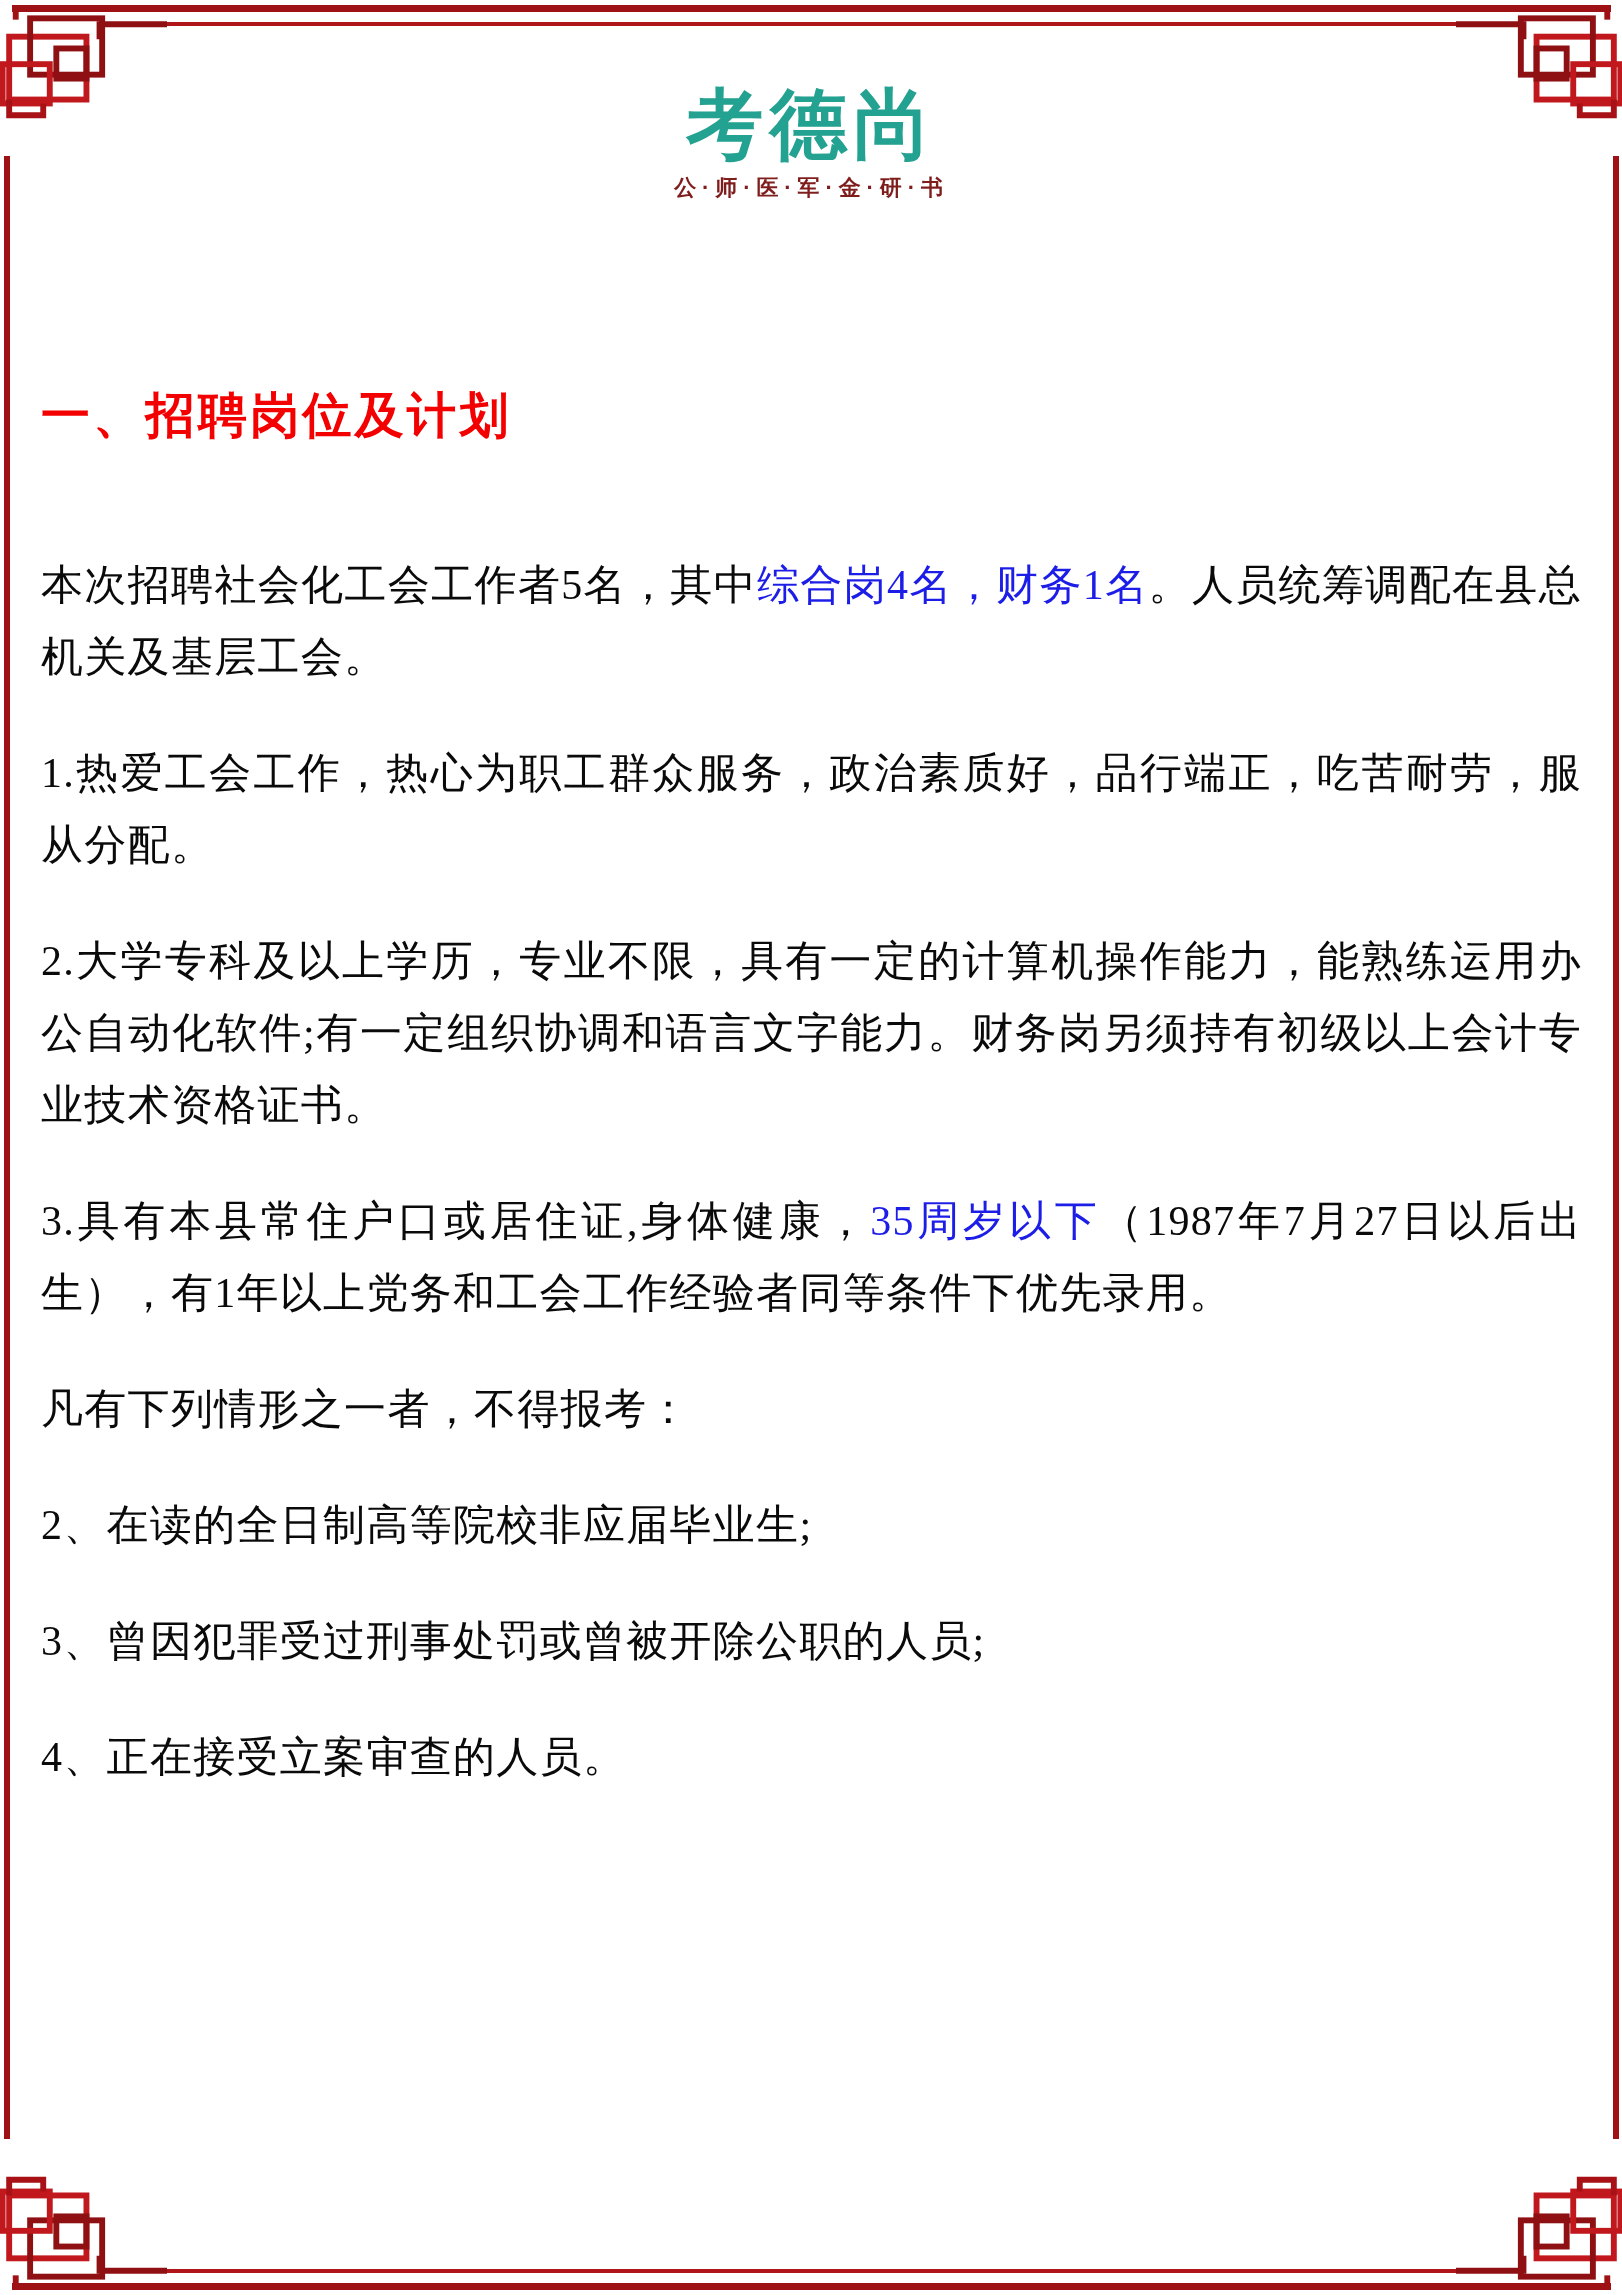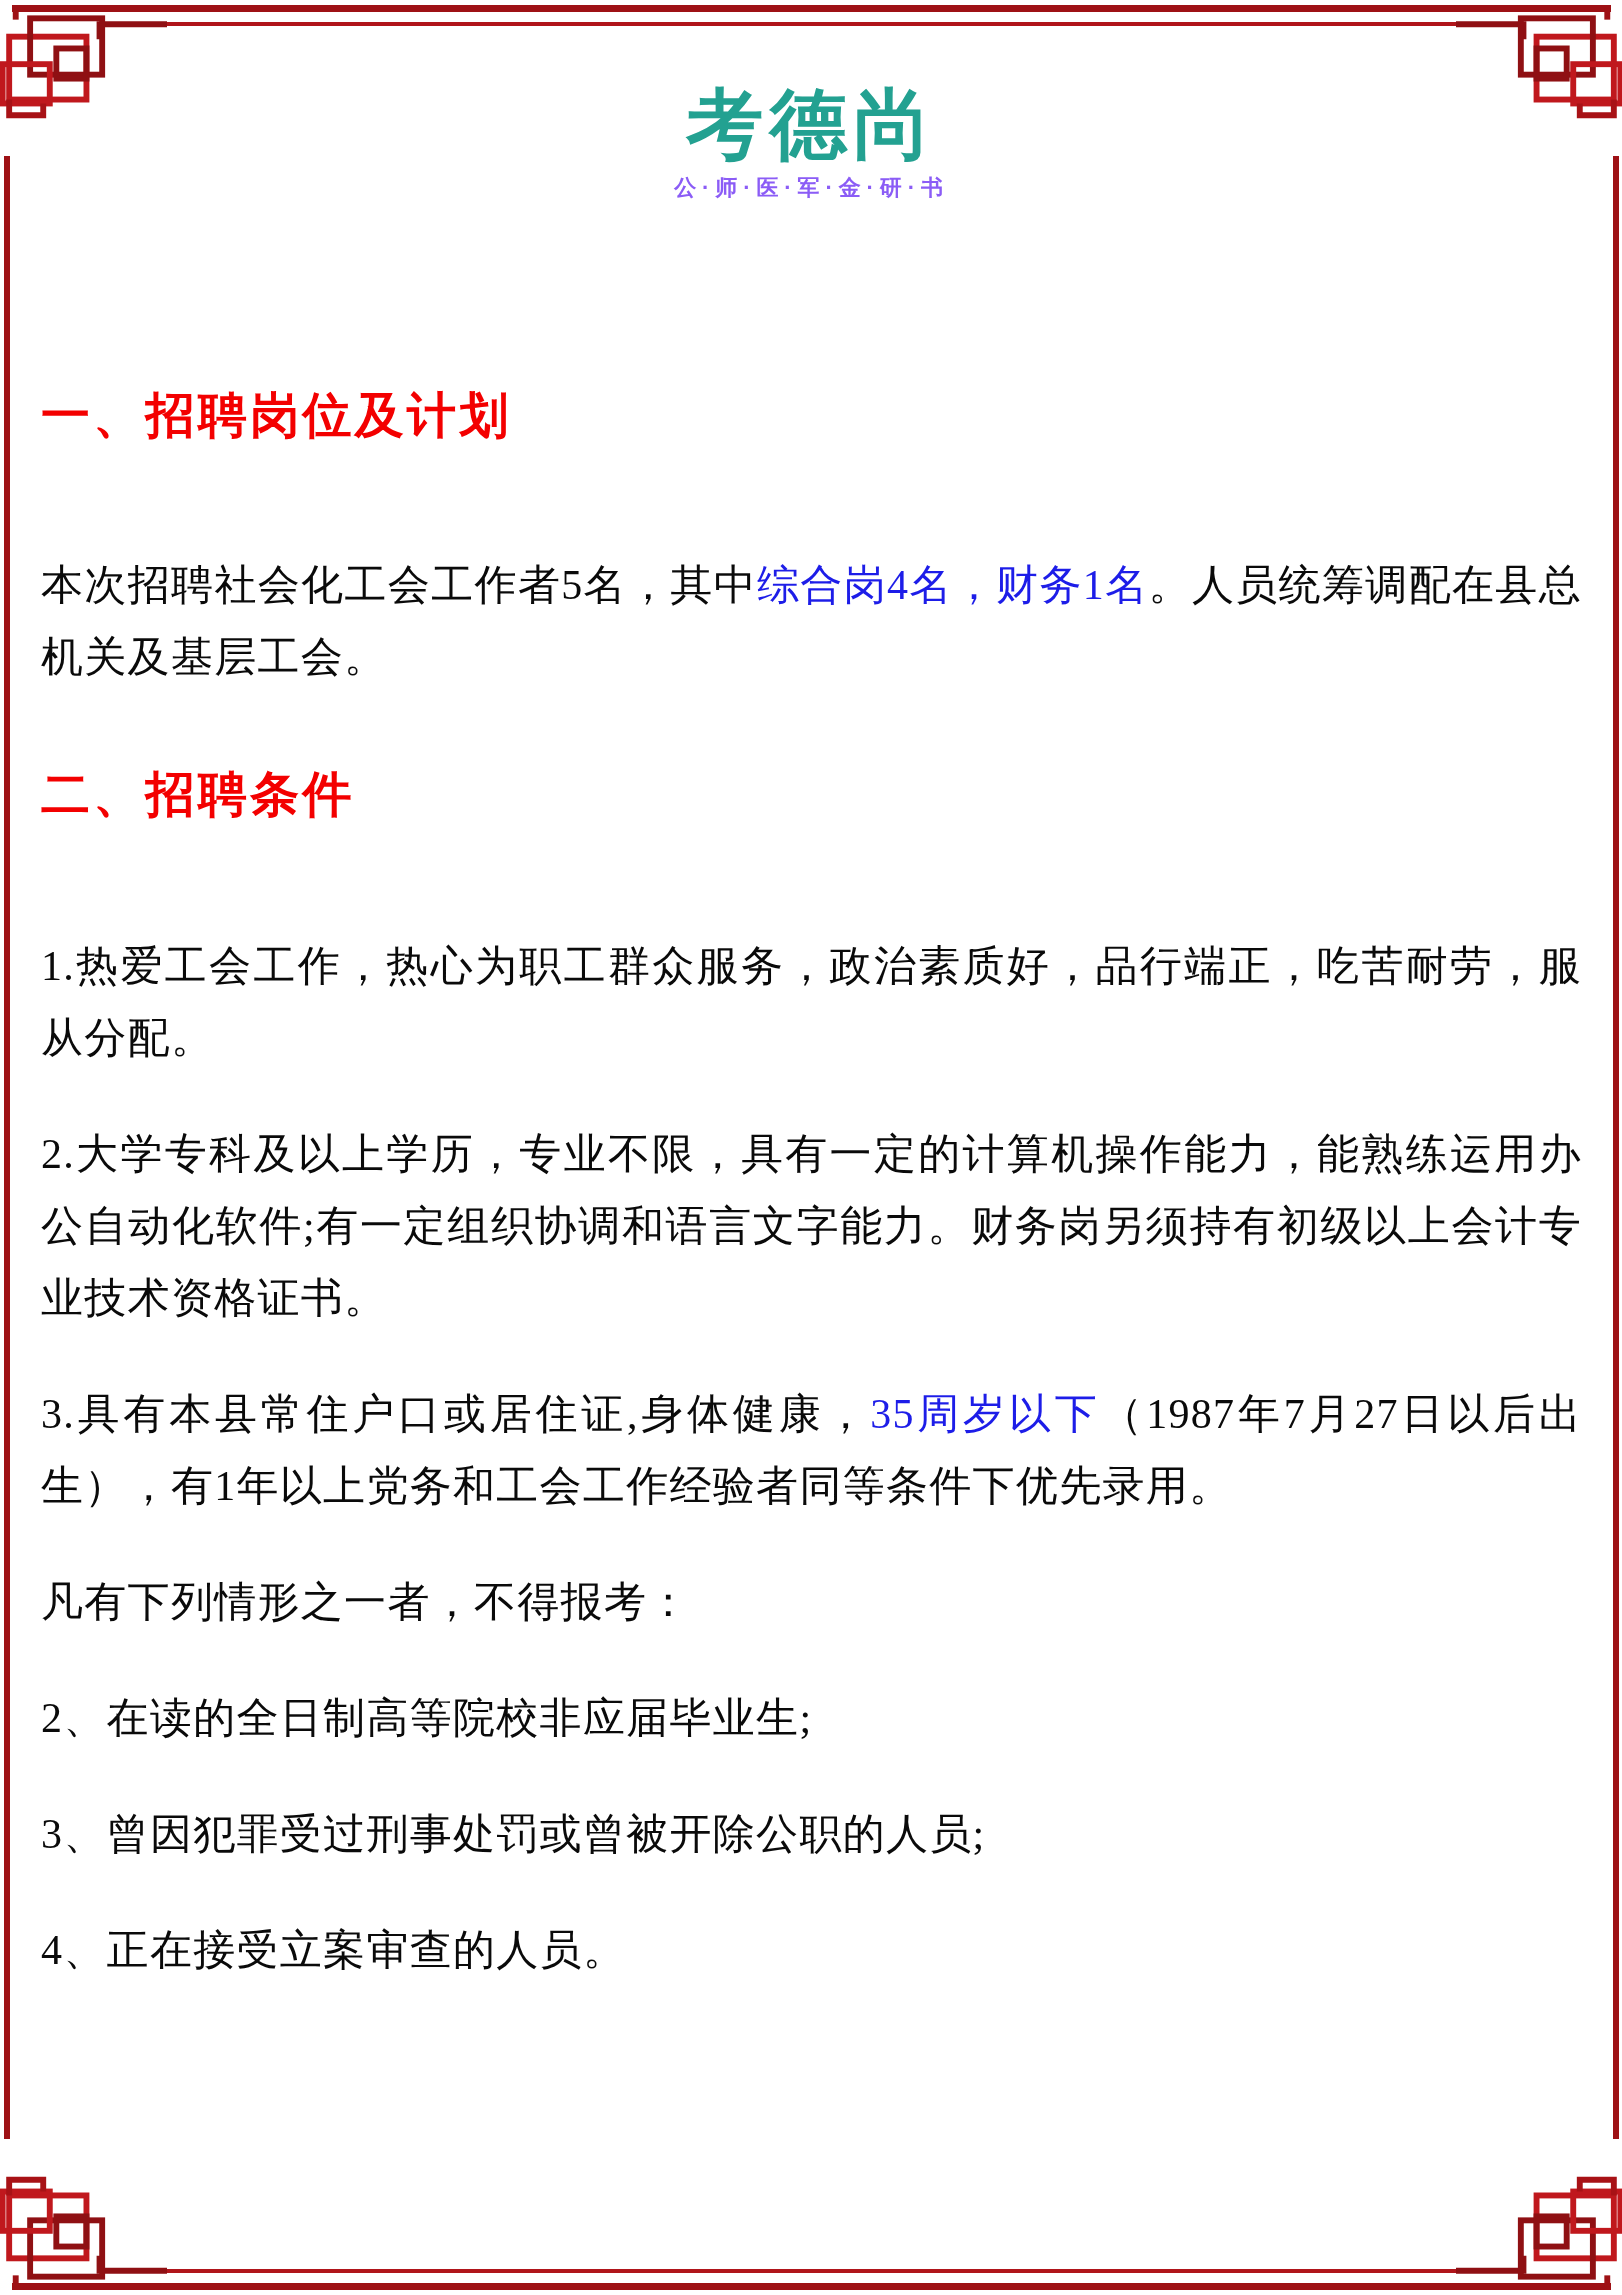--- a/index.html
+++ b/index.html
@@ -29,21 +29,21 @@
   
   .logo{text-align:center;padding-top:85px;}
   .logo-name{
     font-family:"Liberation Sans", sans-serif;
     font-size:77px;line-height:79px;font-weight:800;
     color:#23a191;letter-spacing:6.5px;
   }
   .logo-tagline{
     font-family:"Liberation Sans", sans-serif;
     margin-top:10.5px;font-size:22px;line-height:26px;font-weight:600;
-    color:#8b5cf6;letter-spacing:5.9px;
+    color:#7f1d1d;letter-spacing:5.9px;
   }
   
   .content{padding:0 41px;}
   .heading{
     font-size:49px;line-height:73px;font-weight:700;
     color:#f30000;letter-spacing:3.3px;margin:0;
   }
   #heading-1{margin-top:178px;margin-bottom:97px;}
   #heading-2{margin-top:65px;margin-bottom:99px;}
   p.body{
@@ -95,21 +95,20 @@
     <div class="logo-name">考德尚</div>
     <div class="logo-tagline">公·师·医·军·金·研·书</div>
   </header>
 
   <main class="content">
 
     <h2 class="heading" id="heading-1">一、招聘岗位及计划</h2>
 
     <p class="body"><span>本次招聘社会化工会工作者5名，其中</span><span class="blue">综合岗4名，财务1名</span><span>。人员统筹调配在县总机关及基层工会。</span></p>
 
-    <h2 class="heading" id="heading-2">二、招聘条件</h2>
 
     <p class="body"><span>1.热爱工会工作，热心为职工群众服务，政治素质好，品行端正，吃苦耐劳，服从分配。</span></p>
 
     <p class="body"><span>2.大学专科及以上学历，专业不限，具有一定的计算机操作能力，能熟练运用办公自动化软件;有一定组织协调和语言文字能力。财务岗另须持有初级以上会计专业技术资格证书。</span></p>
 
     <p class="body"><span>3.具有本县常住户口或居住证,身体健康，</span><span class="blue">35周岁以下</span><span>（1987年7月27日以后出生），有1年以上党务和工会工作经验者同等条件下优先录用。</span></p>
 
     <p class="body"><span>凡有下列情形之一者，不得报考：</span></p>
 
 

